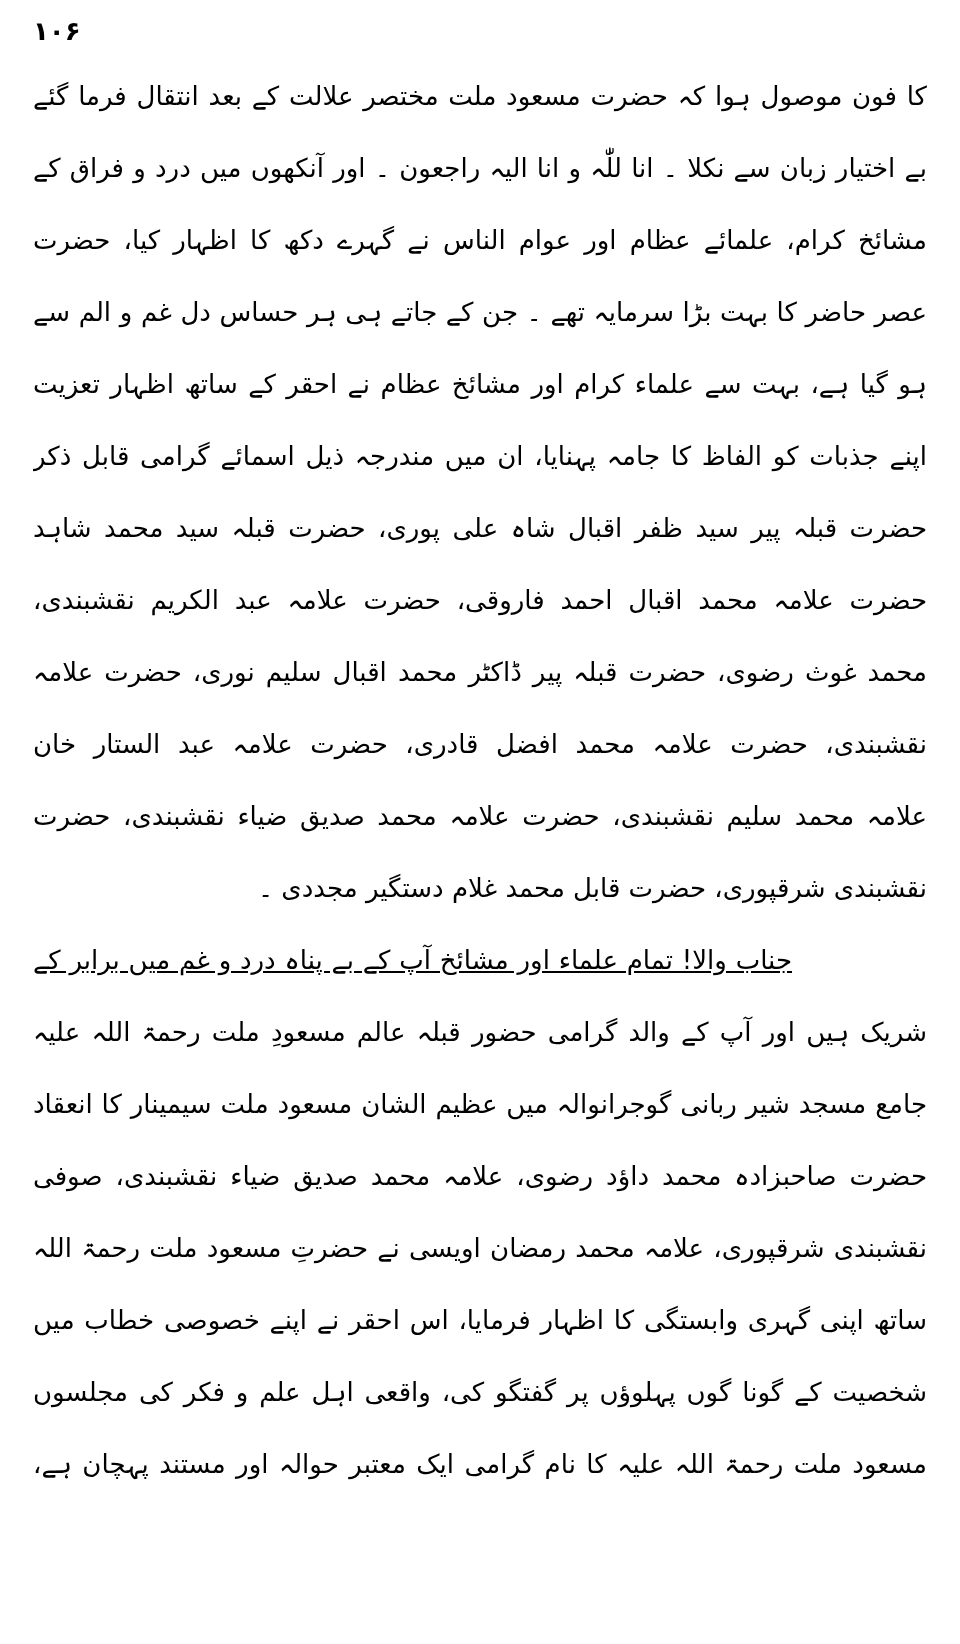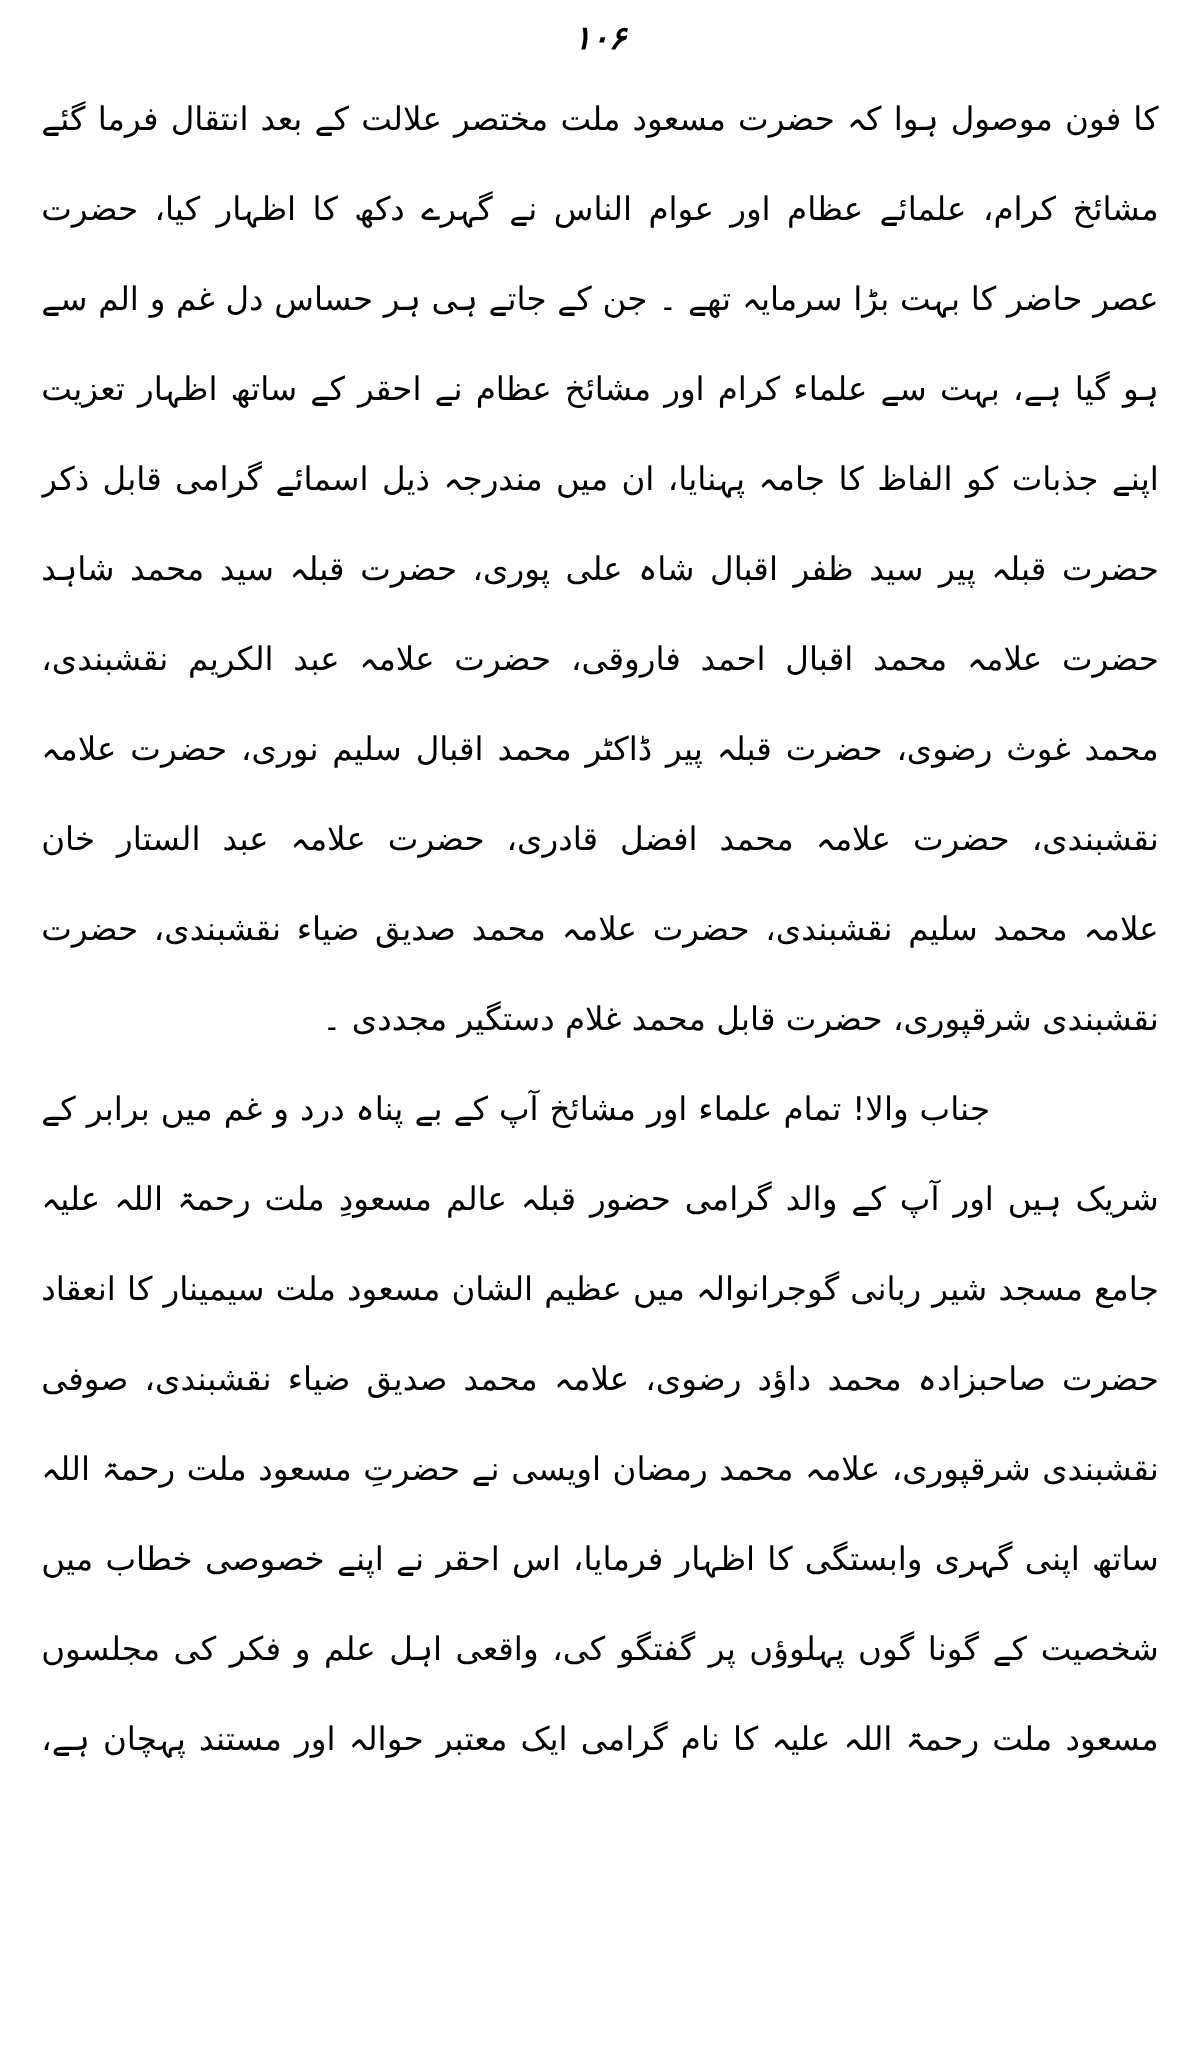--- a/index.html
+++ b/index.html
@@ -16,56 +16,57 @@
   }
   .page {
     width: 960px;
     height: 1644px;
     background: #ffffff;
     box-sizing: border-box;
     padding: 8px 33px 0 33px;
   }
   .page-number {
     direction: rtl;
-    text-align: center;
+    text-align: left;
     font-size: 26px;
     font-weight: bold;
     height: 52px;
     line-height: 46px;
     letter-spacing: 2px;
-    font-style: italic;
   }
   .text-body {
     direction: rtl;
     unicode-bidi: embed;
   }
   .line {
     direction: rtl;
     font-size: 26px;
     height: 72px;
     line-height: 72px;
     text-align: justify;
     text-align-last: justify;
     white-space: normal;
     overflow: hidden;
   }
   .line.para-end {
     text-align-last: right;
   }
   .line.indent {
     padding-right: 135px;
+    text-decoration: underline;
   }
 </style>
 </head>
 <body>
 
 <div class="page">
   <div class="page-number">۱۰۶</div>
   <div class="text-body">
       <div class="line">کا فون موصول ہوا کہ حضرت مسعود ملت مختصر علالت کے بعد انتقال فرما گئے ہیں،</div>
+      <div class="line">بے اختیار زبان سے نکلا ۔ انا للّٰہ و انا الیہ راجعون ۔ اور آنکھوں میں درد و فراق کے</div>
       <div class="line">مشائخ کرام، علمائے عظام اور عوام الناس نے گہرے دکھ کا اظہار کیا، حضرت مسعود ملت</div>
       <div class="line">عصر حاضر کا بہت بڑا سرمایہ تھے ۔ جن کے جاتے ہی ہر حساس دل غم و الم سے لبریز</div>
       <div class="line">ہو گیا ہے، بہت سے علماء کرام اور مشائخ عظام نے احقر کے ساتھ اظہار تعزیت کیا اور</div>
       <div class="line">اپنے جذبات کو الفاظ کا جامہ پہنایا، ان میں مندرجہ ذیل اسمائے گرامی قابل ذکر ہیں:</div>
       <div class="line">حضرت قبلہ پیر سید ظفر اقبال شاہ علی پوری، حضرت قبلہ سید محمد شاہد حسین قادری،</div>
       <div class="line">حضرت علامہ محمد اقبال احمد فاروقی، حضرت علامہ عبد الکریم نقشبندی، حضرت علامہ پیر</div>
       <div class="line">محمد غوث رضوی، حضرت قبلہ پیر ڈاکٹر محمد اقبال سلیم نوری، حضرت علامہ محمد سعید</div>
       <div class="line">نقشبندی، حضرت علامہ محمد افضل قادری، حضرت علامہ عبد الستار خان صدیقی، حضرت</div>
       <div class="line">علامہ محمد سلیم نقشبندی، حضرت علامہ محمد صدیق ضیاء نقشبندی، حضرت علامہ محمد معروف</div>
       <div class="line para-end">نقشبندی شرقپوری، حضرت قابل محمد غلام دستگیر مجددی ۔</div>

